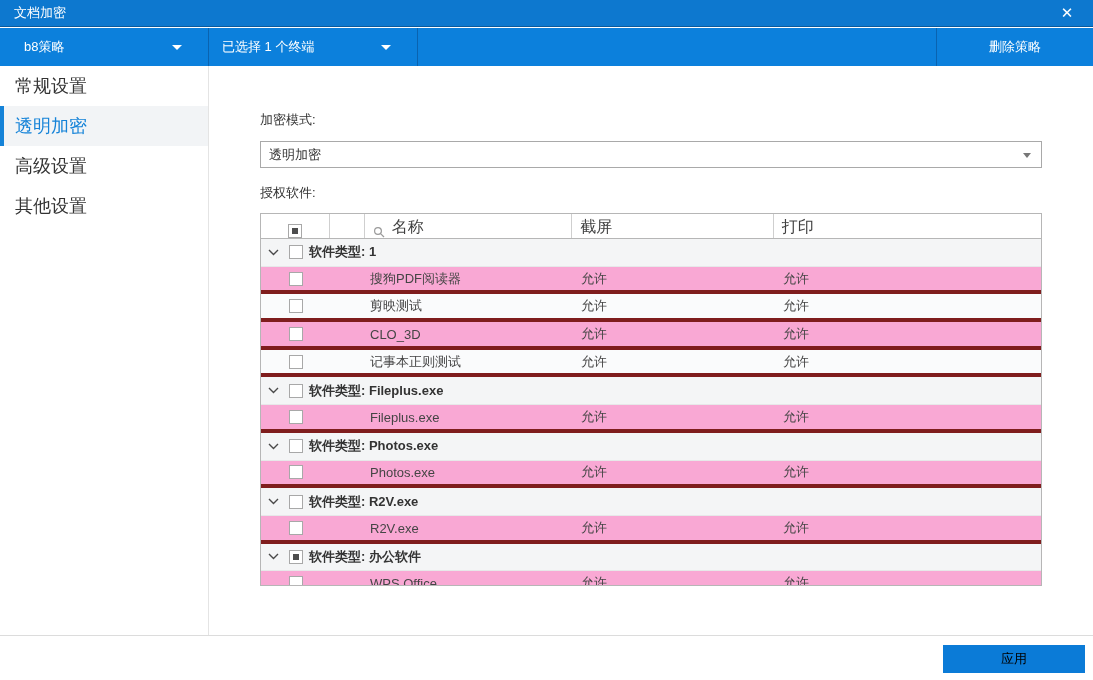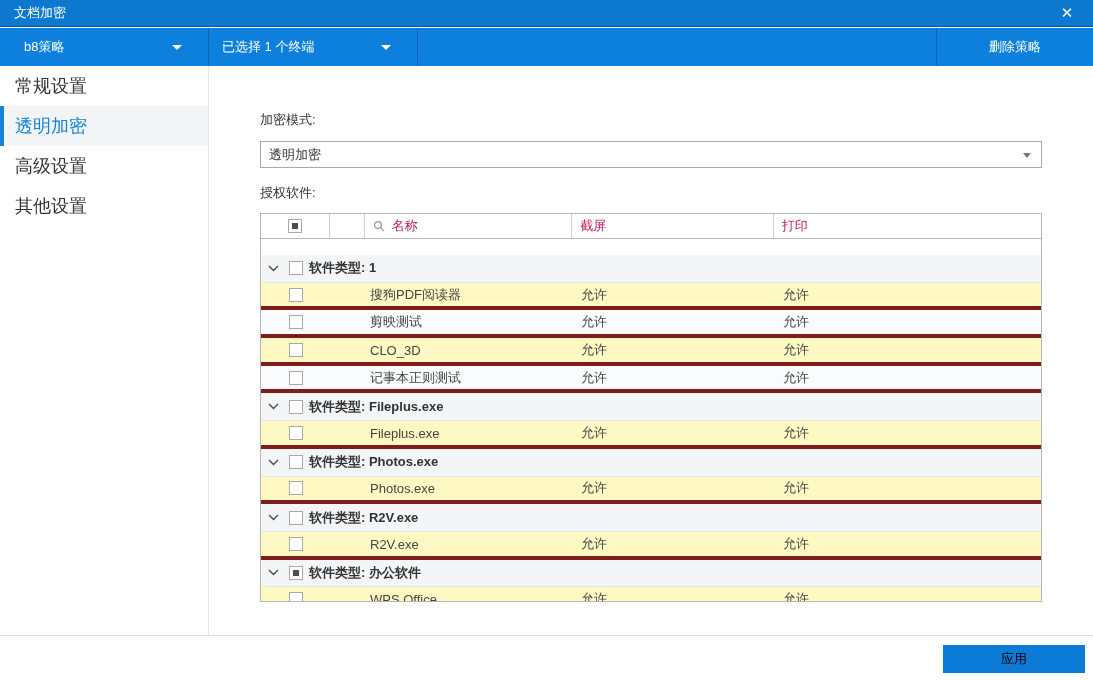--- a/index.html
+++ b/index.html
@@ -41,28 +41,28 @@
   .content { margin:46px 0 0 51px; width:782px; }
   .field-label { font-size:13px; color:#333; height:15px; line-height:15px; }
   .select { position:relative; margin-top:14px; width:782px; height:27px; border:1px solid #a9a9a9;
             background:#fff; font-size:13px; color:#333; display:flex; align-items:center; cursor:pointer; }
   .select .sel-value { margin-left:8px; }
   .sel-caret { position:absolute; right:10px; top:11px; width:0; height:0;
                border-left:4px solid transparent; border-right:4px solid transparent; border-top:5px solid #777; }
   .label2 { margin-top:17px; }
   .table { margin-top:13px; width:782px; border:1px solid #b6b6b6; }
   .thead { display:flex; height:25px; border-bottom:1px solid #b6b6b6; background:#fff; }
-  .th { position:relative; display:flex; align-items:center; font-size:13px; color:#be185d; }
+  .th { position:relative; display:flex; align-items:flex-end; font-size:16px; color:#404040; }
   .th.c1 { width:69px; justify-content:center; border-right:1px solid #cfcfcf; }
   .th.c2 { width:35px; border-right:1px solid #cfcfcf; }
   .th.c3 { width:208px; border-right:1px solid #cfcfcf; }
   .th.c4 { width:202px; padding-left:8px; border-right:1px solid #cfcfcf; }
   .th.c5 { width:268px; padding-left:8px; }
   .th.c3 svg { margin:0 7px 0 8px; }
-  .tbody { position:relative; height:346px; overflow:hidden; background:#fef9c3;margin-top:16px; }
+  .tbody { position:relative; height:346px; overflow:hidden; background:#f9a8d4; }
   .row { position:relative; height:27.7px; font-size:13px; color:#454545; border-bottom:4px solid #7f1d1d; }
   .row.group { background:var(--group-bg,#f4f5f6); border-bottom:1px solid #e7e8e9; }
   .row.alt { background:#fafbfc; }
   .row > * { position:absolute; top:50%; transform:translateY(-50%); }
   .chev { left:7px; width:12px; height:12px; display:flex; align-items:center; cursor:pointer; }
   .cbx { left:28px; width:14px; height:14px; border:1px solid #a8a8a8; background:#fff; cursor:pointer; }
   .cbx.indeterminate::after { content:""; position:absolute; left:3px; top:3px; width:6px; height:6px; background:#4d4d4d; }
   .g-label { left:48px; font-weight:bold; color:#333; white-space:nowrap; }
   .r-name { left:109px; white-space:nowrap; }
   .r-screen { left:320px; }

